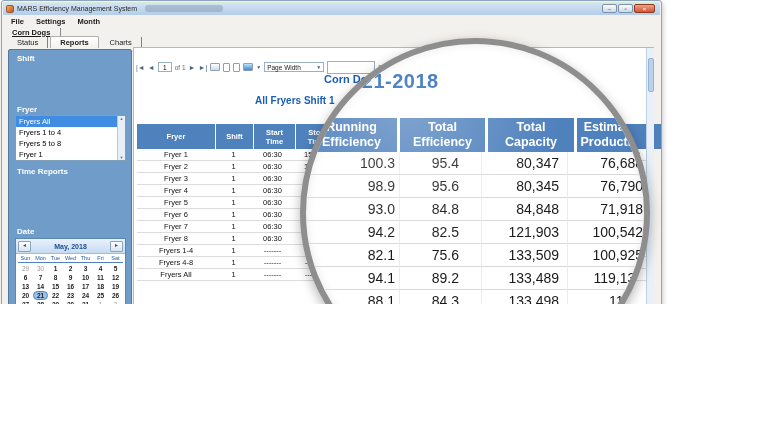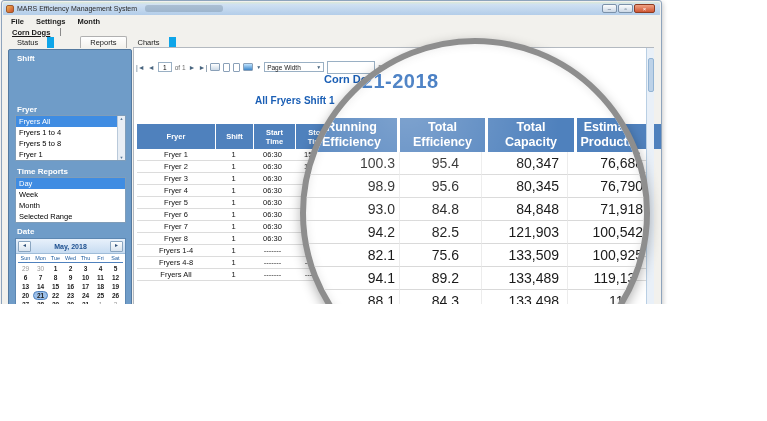--- a/index.html
+++ b/index.html
@@ -22,23 +22,23 @@
       display:flex;align-items:center;justify-content:center;}
   .wb.close{width:21px;background:linear-gradient(#f0a283,#cf5634);color:#fff;border-color:#8d3c22;}
 
   .menubar{position:absolute;left:4px;top:15px;height:11px;display:flex;align-items:center;gap:12px;
            padding-left:5px;font-size:7.5px;font-weight:bold;color:#1a1a1a;}
   .menu-item{cursor:default;}
   .ptabrow{position:absolute;left:4px;top:26px;height:10px;display:flex;align-items:center;font-size:7.5px;font-weight:bold;color:#1a1a1a;}
   .ptab{padding:0 6px;text-decoration:underline;}
   .vdiv{width:1px;height:8px;background:#8a8a8a;margin:0 4px;}
   .maintabs{position:absolute;left:6px;top:36px;height:11px;display:flex;align-items:flex-end;font-size:7.5px;color:#222;}
-  .tab{padding:1px 9px;margin-right:2px;border-right:7px solid #0ea5e9;line-height:9px;}
-  .tab.active{font-weight:normal;background:linear-gradient(#ffffff,#f3f1ec);border:1px solid #b0b0b0;border-bottom:none;
-              border-radius:2px 2px 0 0;margin-left:24px;}
+  .tab{padding:1px 9px;margin-right:2px;border-right:1px solid #0ea5e9;line-height:9px;}
+  .tab.active{font-weight:bold;background:linear-gradient(#ffffff,#f3f1ec);border:1px solid #b0b0b0;border-bottom:none;
+              border-radius:2px 2px 0 0;}
 
   
   .sidebar{position:absolute;left:6px;top:48px;width:124px;height:363px;background:#6f9cc8;
            border:1px solid #54799f;border-radius:2px;box-sizing:border-box;}
   .sb-label{position:absolute;left:8px;color:#fff;font-weight:bold;font-size:8px;}
   .listbox{position:absolute;left:6px;width:111px;background:#fff;border:1px solid #7f9db9;box-sizing:border-box;font-size:7.5px;}
   .lb-item{height:11px;line-height:11px;padding-left:3px;color:#000;white-space:nowrap;overflow:hidden;}
   .lb-item.sel{background:#3f8ce2;color:#fff;}
   .lb-scroll{position:absolute;right:0;top:0;bottom:0;width:7px;background:#e8eef5;border-left:1px solid #b9c9da;
              display:flex;flex-direction:column;justify-content:space-between;align-items:center;font-size:4px;color:#5a7a9a;}
@@ -159,26 +159,20 @@
             <span>▲</span>
             <span>▼</span>
           </div>
       <div class="lb-item sel">Fryers All</div>
           <div class="lb-item">Fryers 1 to 4</div>
           <div class="lb-item">Fryers 5 to 8</div>
           <div class="lb-item">Fryer 1</div>
         </div>
 
       <div class="sb-label" style="top:117px">Time Reports</div>
-      <div class="listbox" style="top:127px;height:46px">
-          <div class="lb-item sel">Day</div>
-          <div class="lb-item">Week</div>
-          <div class="lb-item">Month</div>
-          <div class="lb-item">Selected Range</div>
-        </div>
 
       <div class="sb-label" style="top:177px">Date</div>
       <div class="calendar">
         <div class="cal-nav">
           <div class="cal-btn">◄</div>
           <div class="cal-month">May, 2018</div>
           <div class="cal-btn">►</div>
         </div>
         <div class="cal-week">
             <div class="cal-wd">Sun</div>

